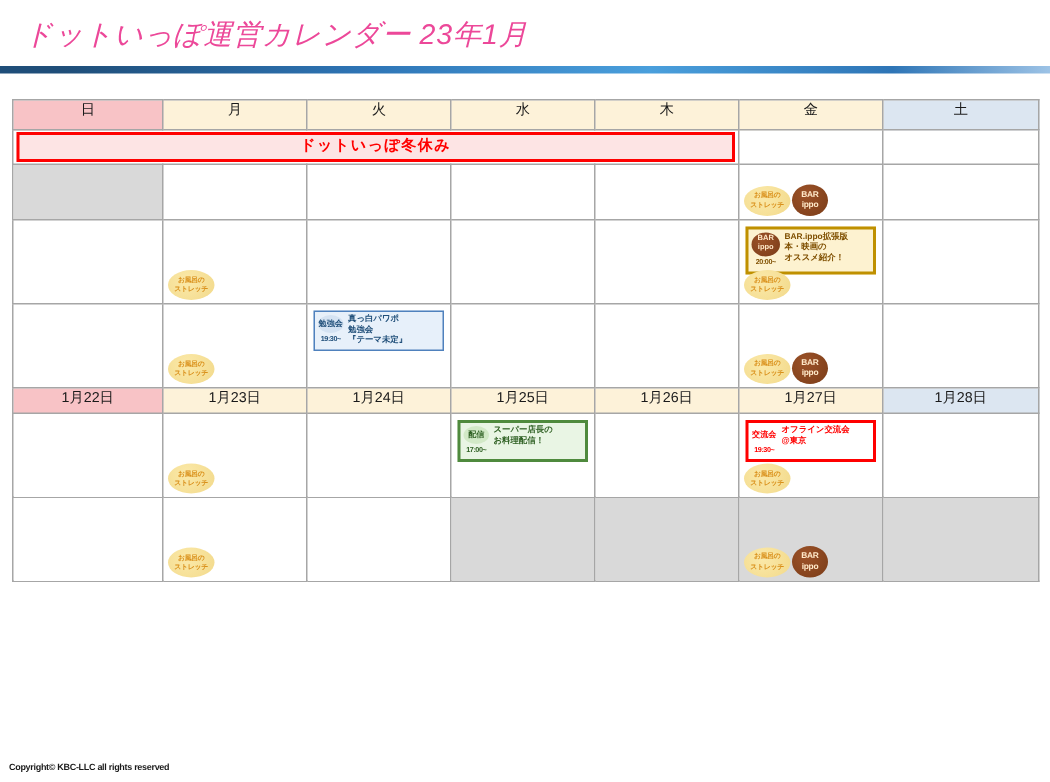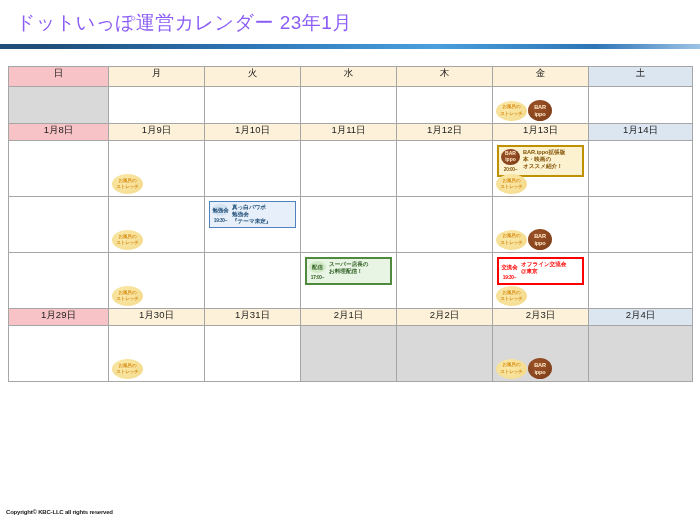--- a/index.html
+++ b/index.html
@@ -5,21 +5,21 @@
   html,body{margin:0;padding:0;}
   body{
     width:700px;height:521px;
     background:#ffffff;
     font-family:"Liberation Sans","DejaVu Sans",sans-serif;
     overflow:hidden;
     position:relative;
   }
   #page-title{
     position:absolute;left:16px;top:10px;
-    font-size:19px;color:#8b5cf6;letter-spacing:.5px;white-space:nowrap;
+    font-size:19px;color:#ec4899;letter-spacing:.5px;white-space:nowrap;font-style:italic;
   }
   #divider{
     position:absolute;left:0;top:44px;width:700px;height:5px;
     background:linear-gradient(90deg,#1f4e79 0%,#1f4e79 6%,#2e75b6 35%,#4a9fdc 62%,#2e75b6 85%,#9dc3e6 100%);
   }
   #calendar{
     position:absolute;left:8px;top:66px;width:684px;
     border-collapse:collapse;table-layout:fixed;
   }
   #calendar td{
@@ -119,20 +119,27 @@
   <tbody id="cal-body">
       <tr>
         <td class="dow sun">日</td>
         <td class="dow wk">月</td>
         <td class="dow wk">火</td>
         <td class="dow wk">水</td>
         <td class="dow wk">木</td>
         <td class="dow wk">金</td>
         <td class="dow sat">土</td>
       </tr>
+      <tr id="break-row">
+        <td colspan="5">
+          <div class="banner">ドットいっぽ冬休み</div>
+        </td>
+        <td style="background: rgb(255, 255, 255);"></td>
+        <td style="background: rgb(255, 255, 255);"></td>
+      </tr>
       <tr>
         <td class="body gray" style="height: 36px;">
           <div class="cellwrap"></div>
         </td>
         <td class="body white" style="height: 36px;">
           <div class="cellwrap"></div>
         </td>
         <td class="body white" style="height: 36px;">
           <div class="cellwrap"></div>
         </td>
@@ -152,29 +159,20 @@
               <div class="badge-bar">
                 <span>BAR</span>
                 <span>ippo</span>
               </div>
             </div>
           </div>
         </td>
         <td class="body white" style="height: 36px;">
           <div class="cellwrap"></div>
         </td>
-      </tr>
-      <tr>
-        <td class="datec sun">1月8日</td>
-        <td class="datec wk">1月9日</td>
-        <td class="datec wk">1月10日</td>
-        <td class="datec wk">1月11日</td>
-        <td class="datec wk">1月12日</td>
-        <td class="datec wk">1月13日</td>
-        <td class="datec sat">1月14日</td>
       </tr>
       <tr>
         <td class="body white">
           <div class="cellwrap"></div>
         </td>
         <td class="body white">
           <div class="cellwrap">
             <div class="badges">
               <div class="badge-stretch">
                 <span>お風呂の</span>
@@ -267,20 +265,29 @@
                 <span>ippo</span>
               </div>
             </div>
           </div>
         </td>
         <td class="body white">
           <div class="cellwrap"></div>
         </td>
       </tr>
       <tr>
+        <td class="datec sun">1月22日</td>
+        <td class="datec wk">1月23日</td>
+        <td class="datec wk">1月24日</td>
+        <td class="datec wk">1月25日</td>
+        <td class="datec wk">1月26日</td>
+        <td class="datec wk">1月27日</td>
+        <td class="datec sat">1月28日</td>
+      </tr>
+      <tr>
         <td class="body white">
           <div class="cellwrap"></div>
         </td>
         <td class="body white">
           <div class="cellwrap">
             <div class="badges">
               <div class="badge-stretch">
                 <span>お風呂の</span>
                 <span>ストレッチ</span>
               </div>
@@ -325,29 +332,20 @@
                 <span>ストレッチ</span>
               </div>
             </div>
           </div>
         </td>
         <td class="body white">
           <div class="cellwrap"></div>
         </td>
       </tr>
       <tr>
-        <td class="datec sun">1月29日</td>
-        <td class="datec wk">1月30日</td>
-        <td class="datec wk">1月31日</td>
-        <td class="datec wk">2月1日</td>
-        <td class="datec wk">2月2日</td>
-        <td class="datec wk">2月3日</td>
-        <td class="datec sat">2月4日</td>
-      </tr>
-      <tr>
         <td class="body white">
           <div class="cellwrap"></div>
         </td>
         <td class="body white">
           <div class="cellwrap">
             <div class="badges">
               <div class="badge-stretch">
                 <span>お風呂の</span>
                 <span>ストレッチ</span>
               </div>

